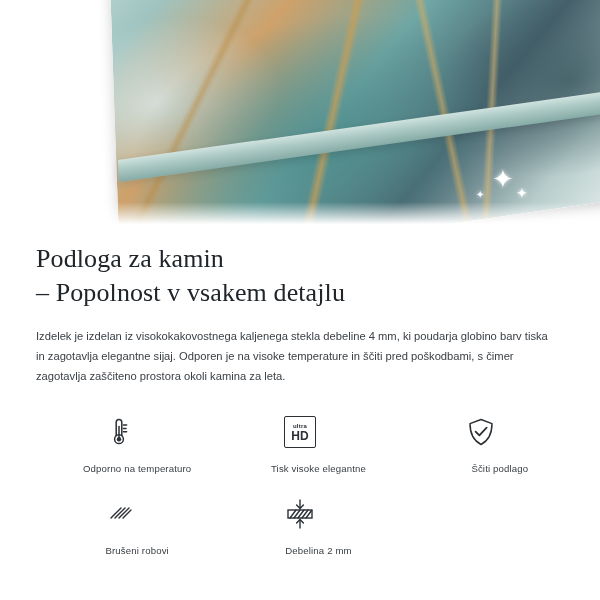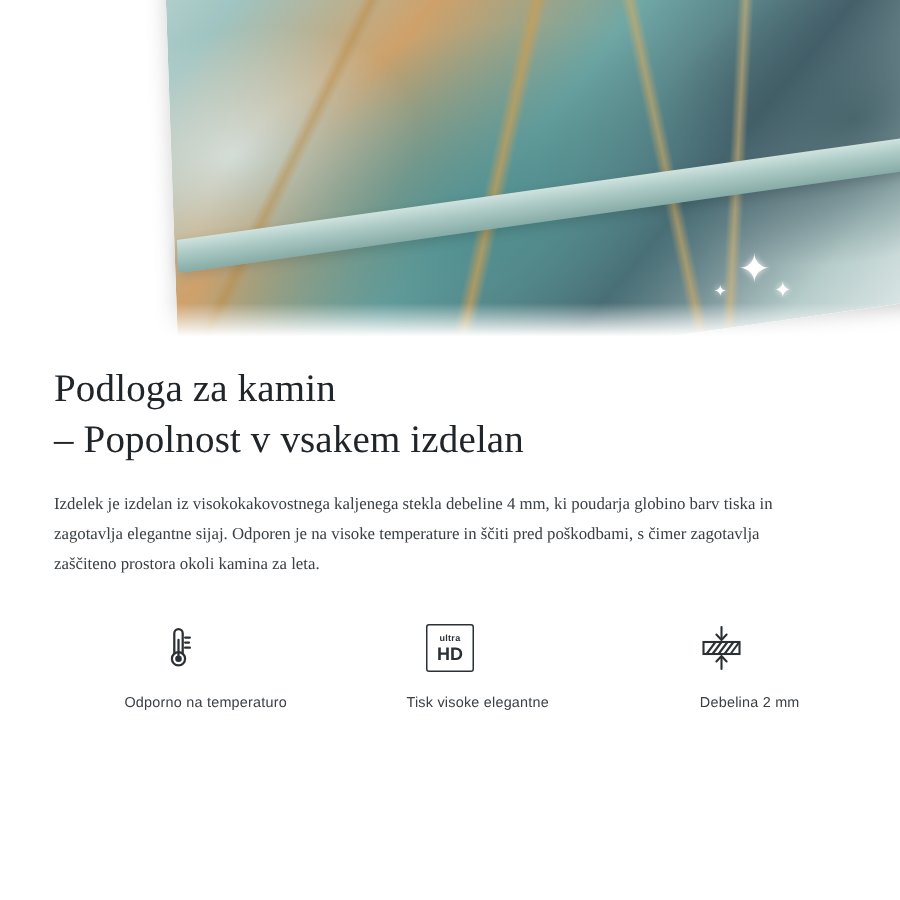--- a/index.html
+++ b/index.html
@@ -114,21 +114,20 @@
   .title-line {
     display: block;
     white-space: pre;
   }
   p.body-text {
     margin: 16px 0 14px 0;
     font-size: 11.2px;
     line-height: 1.78;
     color: #3b4045;
     max-width: 528px;
-    font-family: Liberation Serif, serif;
   }
 
   
   .features {
     margin-top: 24px;
     padding: 0 28px;
     display: grid;
     grid-template-columns: repeat(3, 1fr);
     grid-row-gap: 18px;
   }
@@ -188,21 +187,21 @@
       <span class="sparkle s1">✦</span>
       <span class="sparkle s2">✦</span>
       <span class="sparkle s3">✦</span>
       <div class="hero-fade"></div>
     </div>
   </div>
 
   <div class="content">
     <h1 class="title">
       <span class="title-line">Podloga za kamin</span>
-      <span class="title-line">– Popolnost v vsakem izdelan</span>
+      <span class="title-line">– Popolnost v vsakem detajlu</span>
     </h1>
     <p class="body-text">Izdelek je izdelan iz visokokakovostnega kaljenega stekla debeline 4 mm, ki poudarja globino barv tiska in zagotavlja elegantne sijaj. Odporen je na visoke temperature in ščiti pred poškodbami, s čimer zagotavlja zaščiteno prostora okoli kamina za leta.</p>
   </div>
 
   <div class="features">
 
     <div class="feature">
       <div class="feature-icon">
         <svg width="36" height="36" viewBox="0 0 36 36" aria-hidden="true">
           <g fill="none" stroke="#2b3035" stroke-width="1.5" stroke-linecap="round">
@@ -222,22 +221,44 @@
     <div class="feature">
       <div class="feature-icon">
         <div class="ultra-hd">
           <span class="u">ultra</span>
           <span class="hd">HD</span>
         </div>
       </div>
       <div class="feature-label">Tisk visoke elegantne</div>
     </div>
 
-
-
+    <div class="feature">
+      <div class="feature-icon">
+        <svg width="36" height="36" viewBox="0 0 36 36" aria-hidden="true">
+          <path d="M18 5.5 L29 9.6 C29 19.5 25 27 18 30.5 C11 27 7 19.5 7 9.6 Z" fill="none" stroke="#2b3035" stroke-width="1.5" stroke-linejoin="round"></path>
+          <path d="M12.6 17.6 L16.4 21.4 L23.6 13.6" fill="none" stroke="#2b3035" stroke-width="1.8" stroke-linecap="round" stroke-linejoin="round"></path>
+        </svg>
+      </div>
+      <div class="feature-label">Ščiti podlago</div>
+    </div>
+
+
+    <div class="feature">
+      <div class="feature-icon">
+        <svg width="36" height="36" viewBox="0 0 36 36" aria-hidden="true">
+          <g stroke="#2b3035" stroke-width="1.4" stroke-linecap="round">
+            <line x1="10" y1="22" x2="20" y2="12"></line>
+            <line x1="14" y1="22" x2="24" y2="12"></line>
+            <line x1="18" y1="22" x2="28" y2="12"></line>
+            <line x1="22" y1="22" x2="30" y2="14"></line>
+          </g>
+        </svg>
+      </div>
+      <div class="feature-label">Brušeni robovi</div>
+    </div>
 
     <div class="feature">
       <div class="feature-icon">
         <svg width="40" height="38" viewBox="0 0 40 38" aria-hidden="true">
           <g stroke="#2b3035" stroke-width="1.4" fill="none" stroke-linecap="round">
             <line x1="20" y1="5" x2="20" y2="13"></line>
             <path d="M16.6 10 L20 13.6 L23.4 10"></path>
             <line x1="20" y1="33" x2="20" y2="25"></line>
             <path d="M16.6 28 L20 24.4 L23.4 28"></path>
             <rect x="8" y="15" width="24" height="8"></rect>

